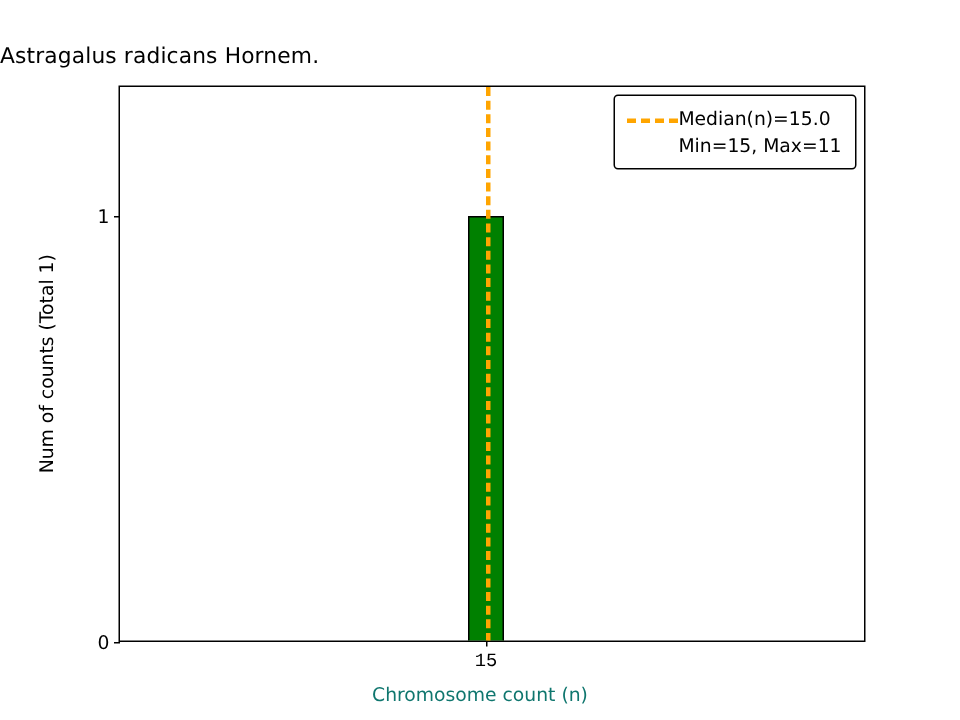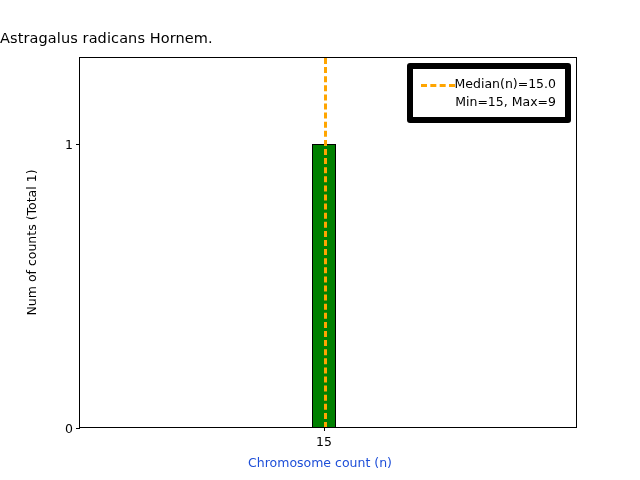--- a/index.html
+++ b/index.html
@@ -99,21 +99,21 @@
   }
 
   
   #xlabel {
     position: absolute;
     left: 0;
     top: 455px;
     width: 640px;
     text-align: center;
     font-size: 12.5px;
-    color: #1d4ed8;
+    color: #0f766e;
     white-space: nowrap;
   }
   #ylabel {
     position: absolute;
     left: 20px;
     top: 57px;
     height: 371px;
     width: 22px;
     display: flex;
     align-items: center;
@@ -127,21 +127,21 @@
     white-space: nowrap;
   }
 
   
   #legend {
     position: absolute;
     right: 5px;
     top: 5px;
     box-sizing: border-box;
     background: #ffffff;
-    border: 6px solid #000000;
+    border: 1px solid #000000;
     border-radius: 3px;
     padding: 6px 9px 6px 8px;
     display: flex;
     align-items: flex-start;
     gap: 0;
   }
   #legend-swatch {
     width: 34px;
     height: 0;
     margin-top: 9px;
@@ -170,34 +170,34 @@
 
   <div id="plot-area">
 
     <div class="ytick-mark" style="top:369.7px;"></div>
     <div class="ytick-label" style="top:369.7px;">0</div>
 
     <div class="ytick-mark" style="top:85.5px;"></div>
     <div class="ytick-label" style="top:85.5px;">1</div>
 
     <div class="xtick-mark" style="left:244px;"></div>
-    <div class="xtick-label" style="left:244px;">15</div>
+    <div class="xtick-label" style="left:244px;font-family:Liberation Mono, monospace;">15</div>
 
     <div id="plot-inner">
 
       <div class="bar" style="left:232px; width:24px; top:85.5px; height:284.2px;"></div>
 
       <div class="median-line" style="left:244px; top:0px; height:369.7px;"></div>
     </div>
 
     <div id="legend">
       <span id="legend-swatch"></span>
       <span id="legend-text">
         <span id="legend-line1">Median(n)=15.0</span>
-        <span id="legend-line2">Min=15, Max=9</span>
+        <span id="legend-line2">Min=15, Max=11</span>
       </span>
     </div>
 
   </div>
 
   <div id="xlabel">Chromosome count (n)</div>
 
 </div>
 
 </body></html>

